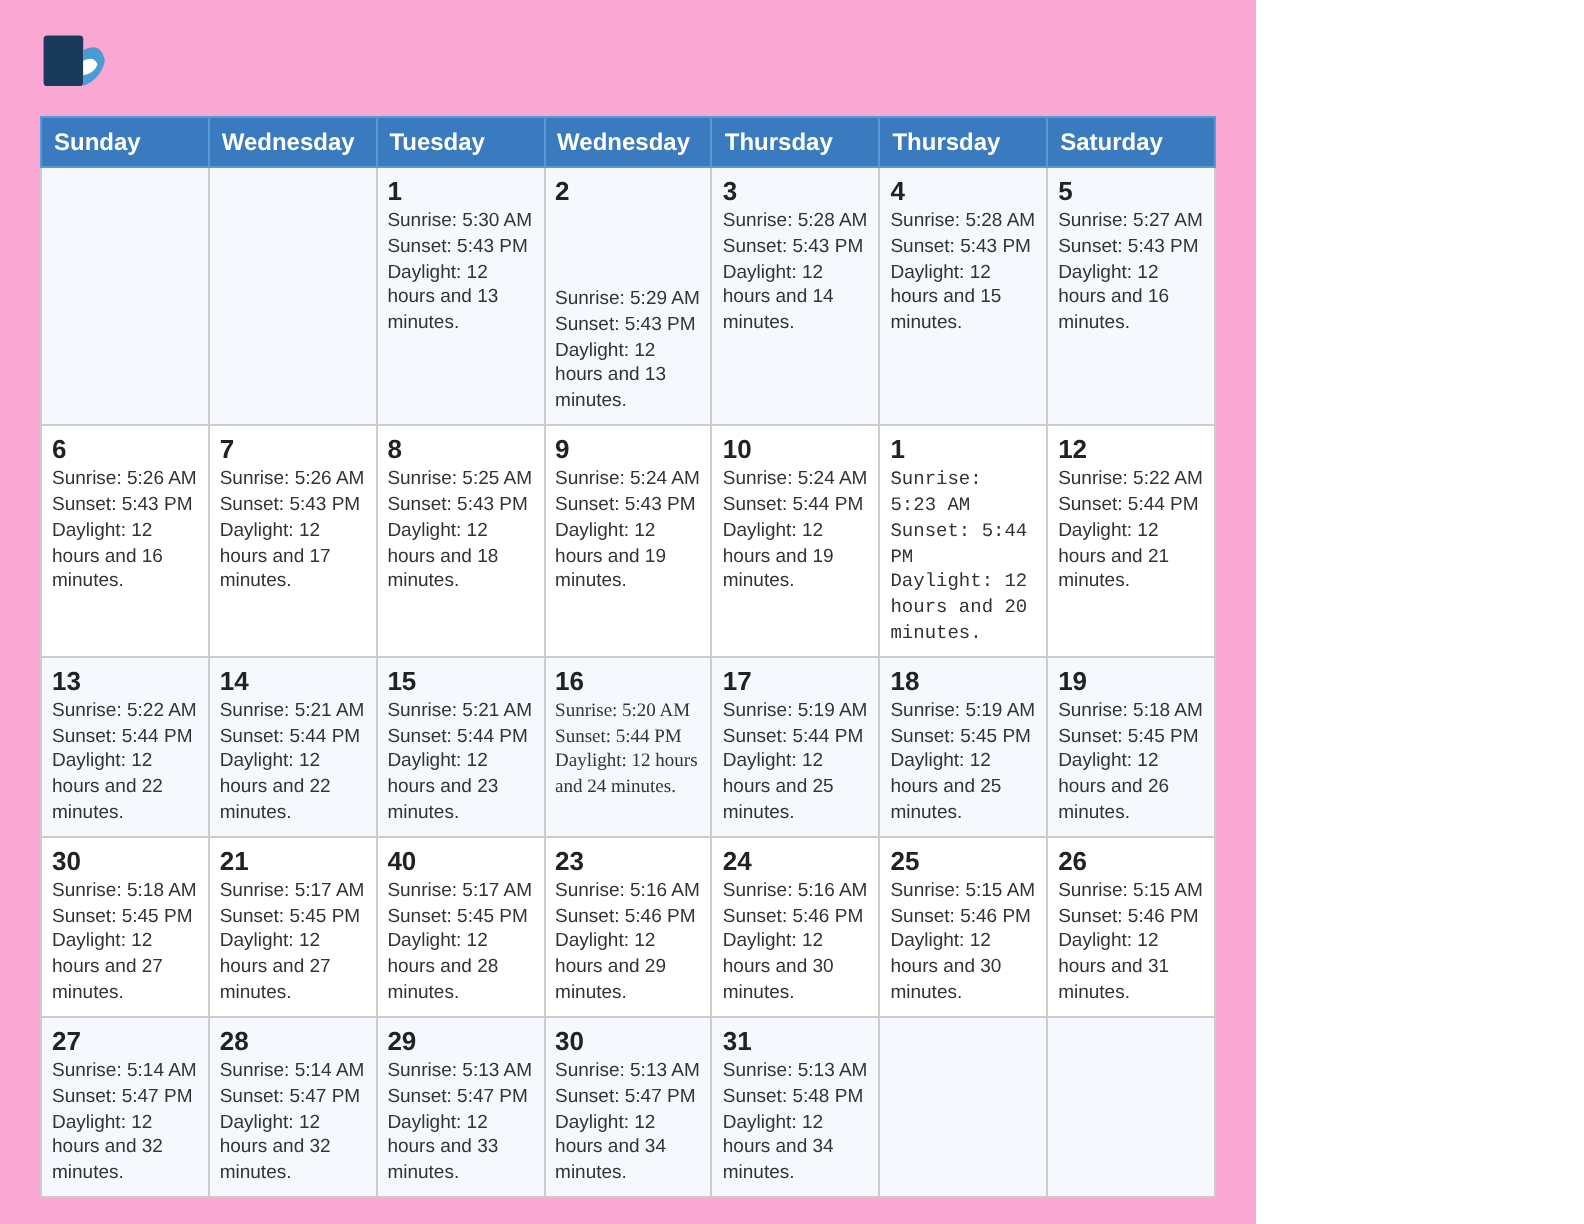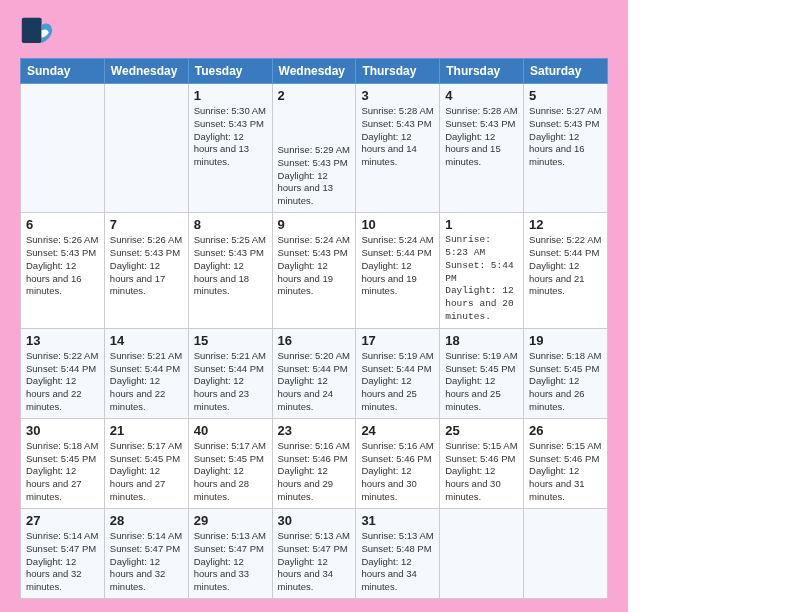--- a/index.html
+++ b/index.html
@@ -222,21 +222,21 @@
 Daylight: 12 hours and 22 minutes.</div>
           </td>
           <td>
             <span class="day-number">15</span>
             <div class="cell-info" style="white-space: pre-line;">Sunrise: 5:21 AM
 Sunset: 5:44 PM
 Daylight: 12 hours and 23 minutes.</div>
           </td>
           <td>
             <span class="day-number">16</span>
-            <div class="cell-info" style="white-space: pre-line;">Sunrise: 5:20 AM
+            <div class="cell-info" style="white-space: pre-line; font-family: Liberation Serif, serif;">Sunrise: 5:20 AM
 Sunset: 5:44 PM
 Daylight: 12 hours and 24 minutes.</div>
           </td>
           <td>
             <span class="day-number">17</span>
             <div class="cell-info" style="white-space: pre-line;">Sunrise: 5:19 AM
 Sunset: 5:44 PM
 Daylight: 12 hours and 25 minutes.</div>
           </td>
           <td>

